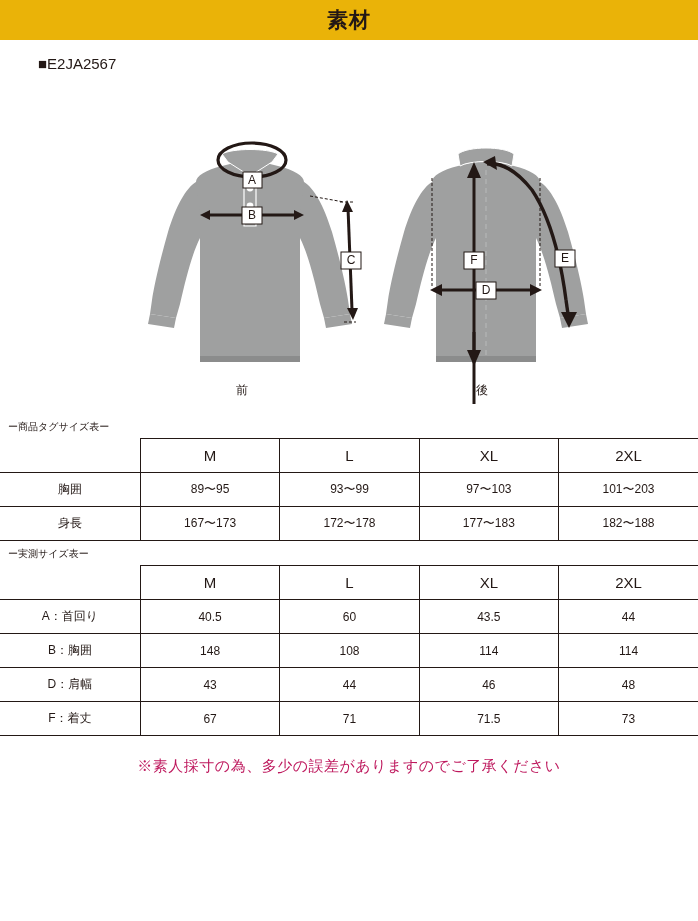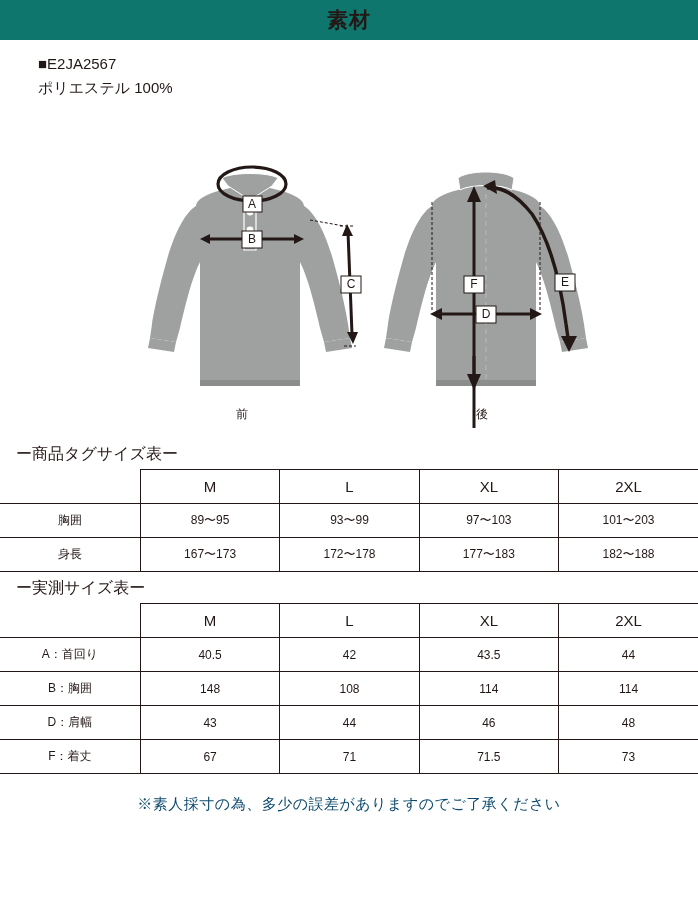--- a/index.html
+++ b/index.html
@@ -14,21 +14,21 @@
     color: #231815;
     position: relative;
     overflow: hidden;
   }
   .page { width: 698px; position: relative; }
 
   
   .header-bar {
     width: 698px;
     height: 40px;
-    background: #0f766e;
+    background: #eab308;
     display: flex;
     align-items: center;
     justify-content: center;
   }
   .header-title {
     font-size: 21px;
     font-weight: bold;
     letter-spacing: 1px;
     color: #231815;
   }
@@ -57,22 +57,22 @@
     font-size: 12px;
     color: #231815;
     text-align: center;
     width: 60px;
   }
   .caption-front { left: 212px; top: 268px; }
   .caption-back  { left: 452px; top: 268px; }
 
   
   .section-title {
-    font-size: 16px;
-    padding: 6px 2px 4px 16px;
+    font-size: 10px;
+    padding: 6px 2px 4px 8px;
     color: #231815;
   }
 
   
   table.size-table {
     border-collapse: collapse;
     width: 698px;
     table-layout: fixed;
   }
   table.size-table th,
@@ -132,21 +132,20 @@
 <body>
 
 <div class="page">
 
   <div class="header-bar">
     <div class="header-title">素材</div>
   </div>
 
   <div class="material-block">
     <div class="material-line">■E2JA2567</div>
-    <div class="material-line">ポリエステル 100%</div>
   </div>
 
   <div class="illus-area">
     <svg width="698" height="300" viewBox="0 0 698 300">
 
       <g>
 
         <path d="M196 68 C196 62 206 56 222 52 L238 48 L262 48 L278 52 C294 56 304 62 304 68
                  L312 96 L312 120 L300 124 L300 248 L200 248 L200 124 L188 120 L188 96 Z" fill="#9fa0a0"></path>
 
@@ -284,21 +283,21 @@
         <tr>
           <th class="corner"></th>
           <th class="colhead">M</th>
           <th class="colhead">L</th>
           <th class="colhead">XL</th>
           <th class="colhead">2XL</th>
         </tr>
         <tr>
           <td class="rowhead">A：首回り</td>
           <td>40.5</td>
-          <td>42</td>
+          <td>60</td>
           <td>43.5</td>
           <td>44</td>
         </tr>
         <tr>
           <td class="rowhead">B：胸囲</td>
           <td>148</td>
           <td>108</td>
           <td>114</td>
           <td>114</td>
         </tr>
@@ -313,15 +312,15 @@
           <td class="rowhead">F：着丈</td>
           <td>67</td>
           <td>71</td>
           <td>71.5</td>
           <td>73</td>
         </tr>
       </tbody>
     </table>
   </div>
 
-  <div class="footer-note" style="color: #0c4a6e; margin-top: 21px;">※素人採寸の為、多少の誤差がありますのでご了承ください</div>
+  <div class="footer-note" style="color: #be185d; margin-top: 21px;">※素人採寸の為、多少の誤差がありますのでご了承ください</div>
 
 </div>
 
 </body></html>

